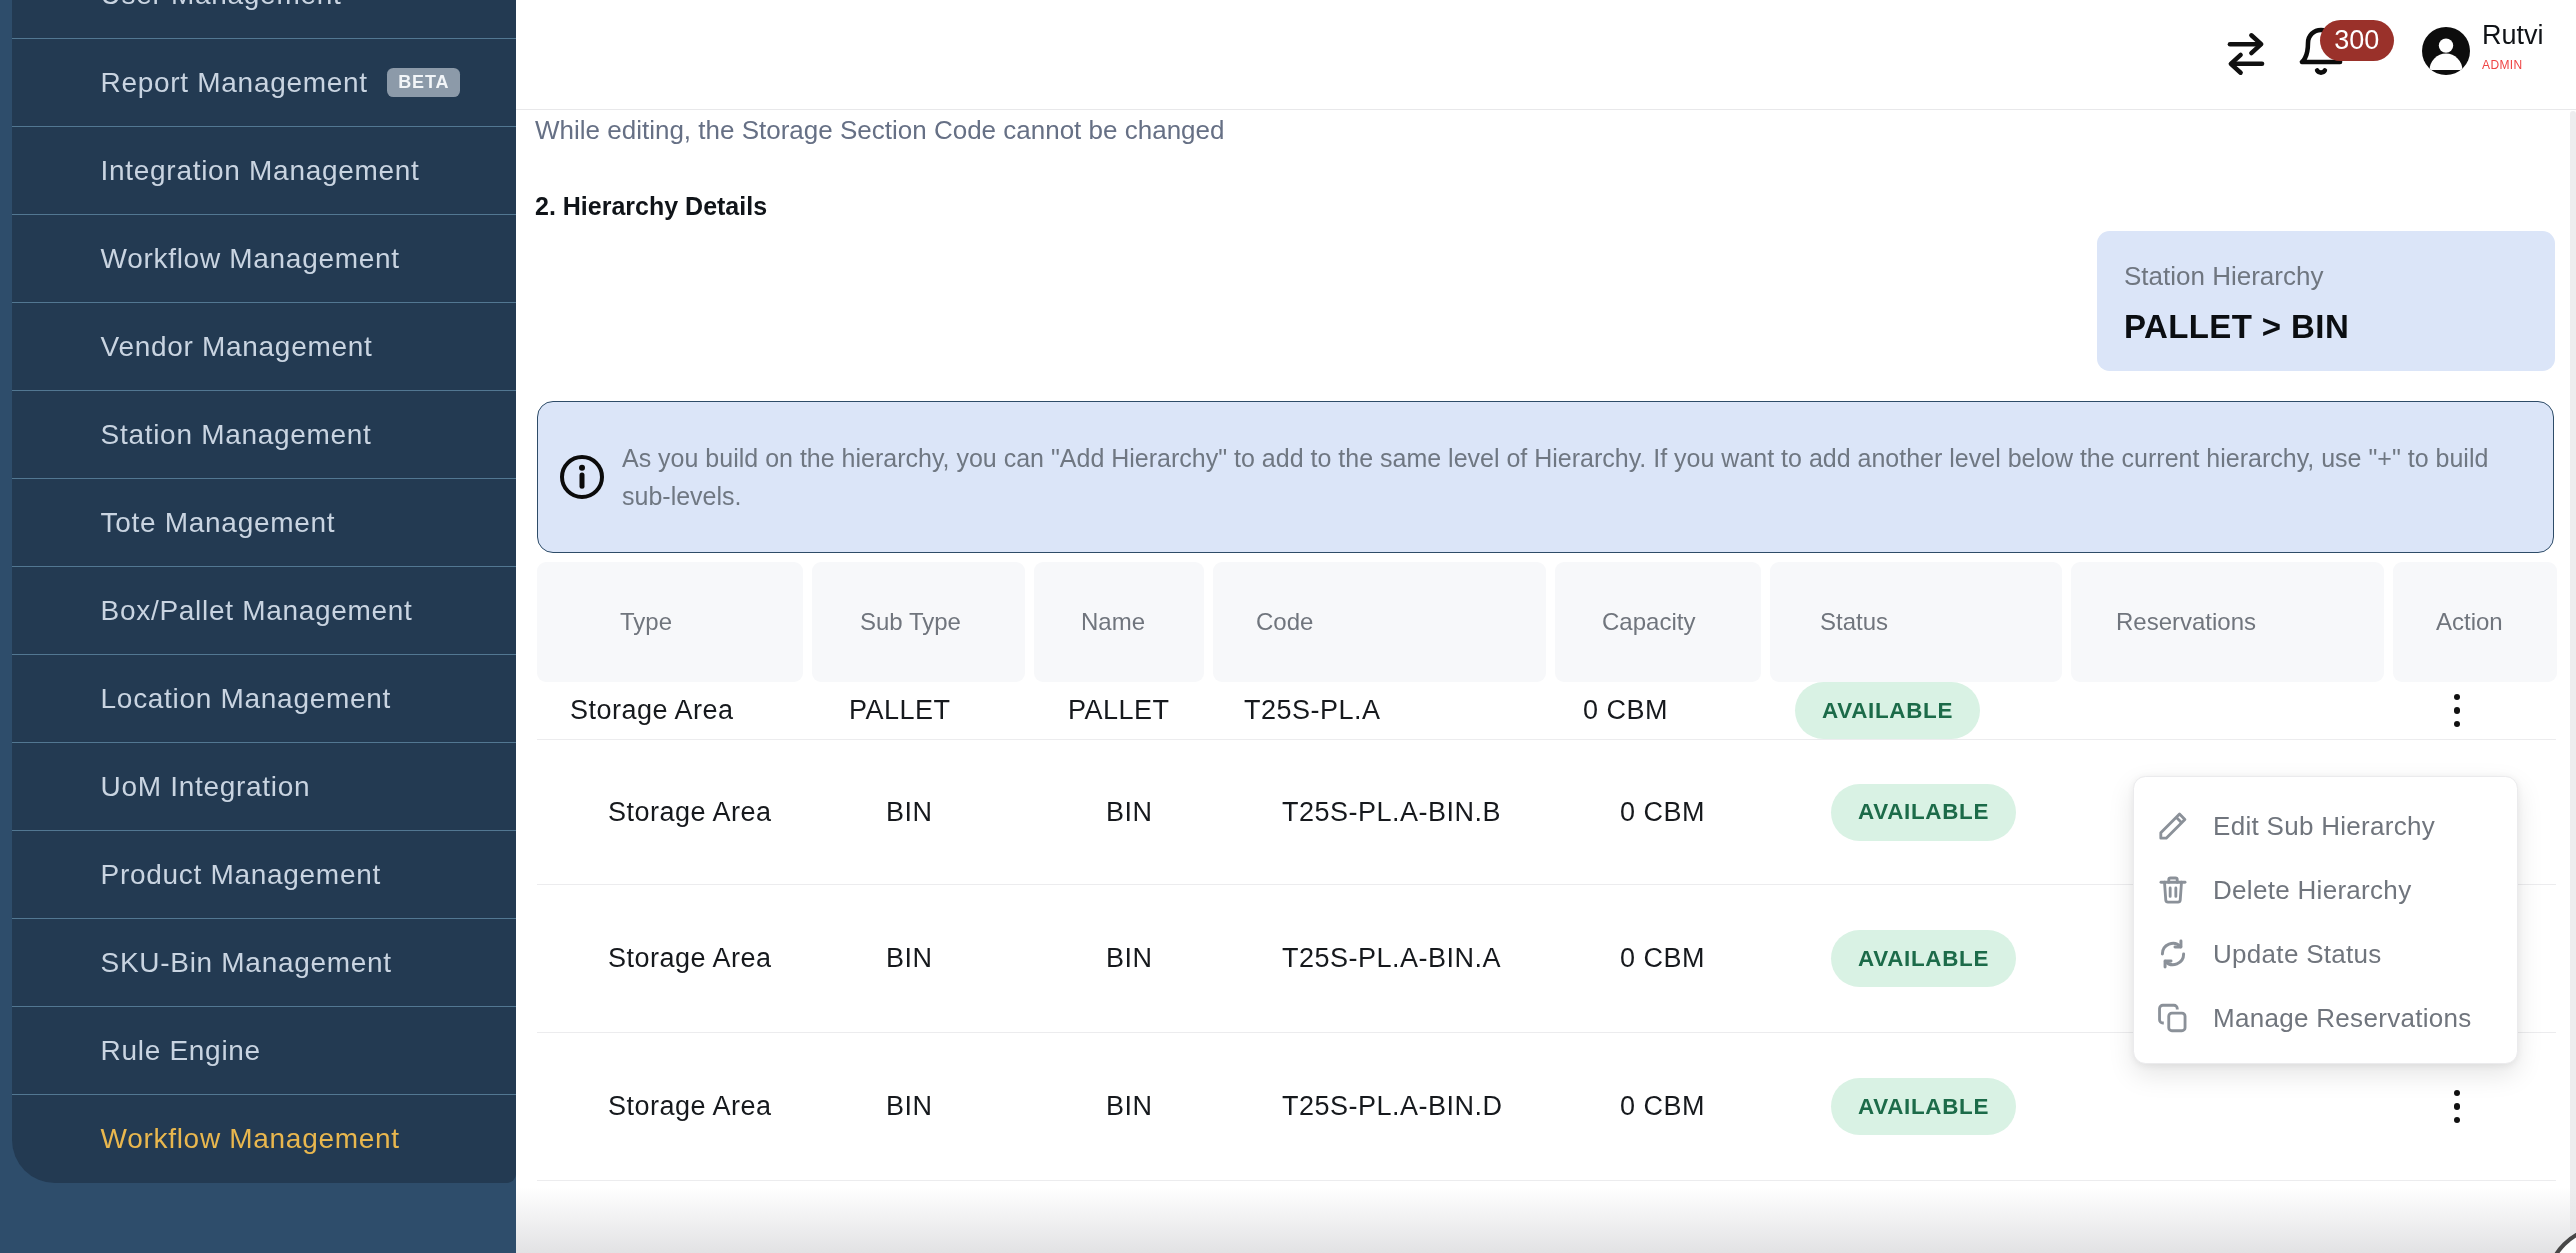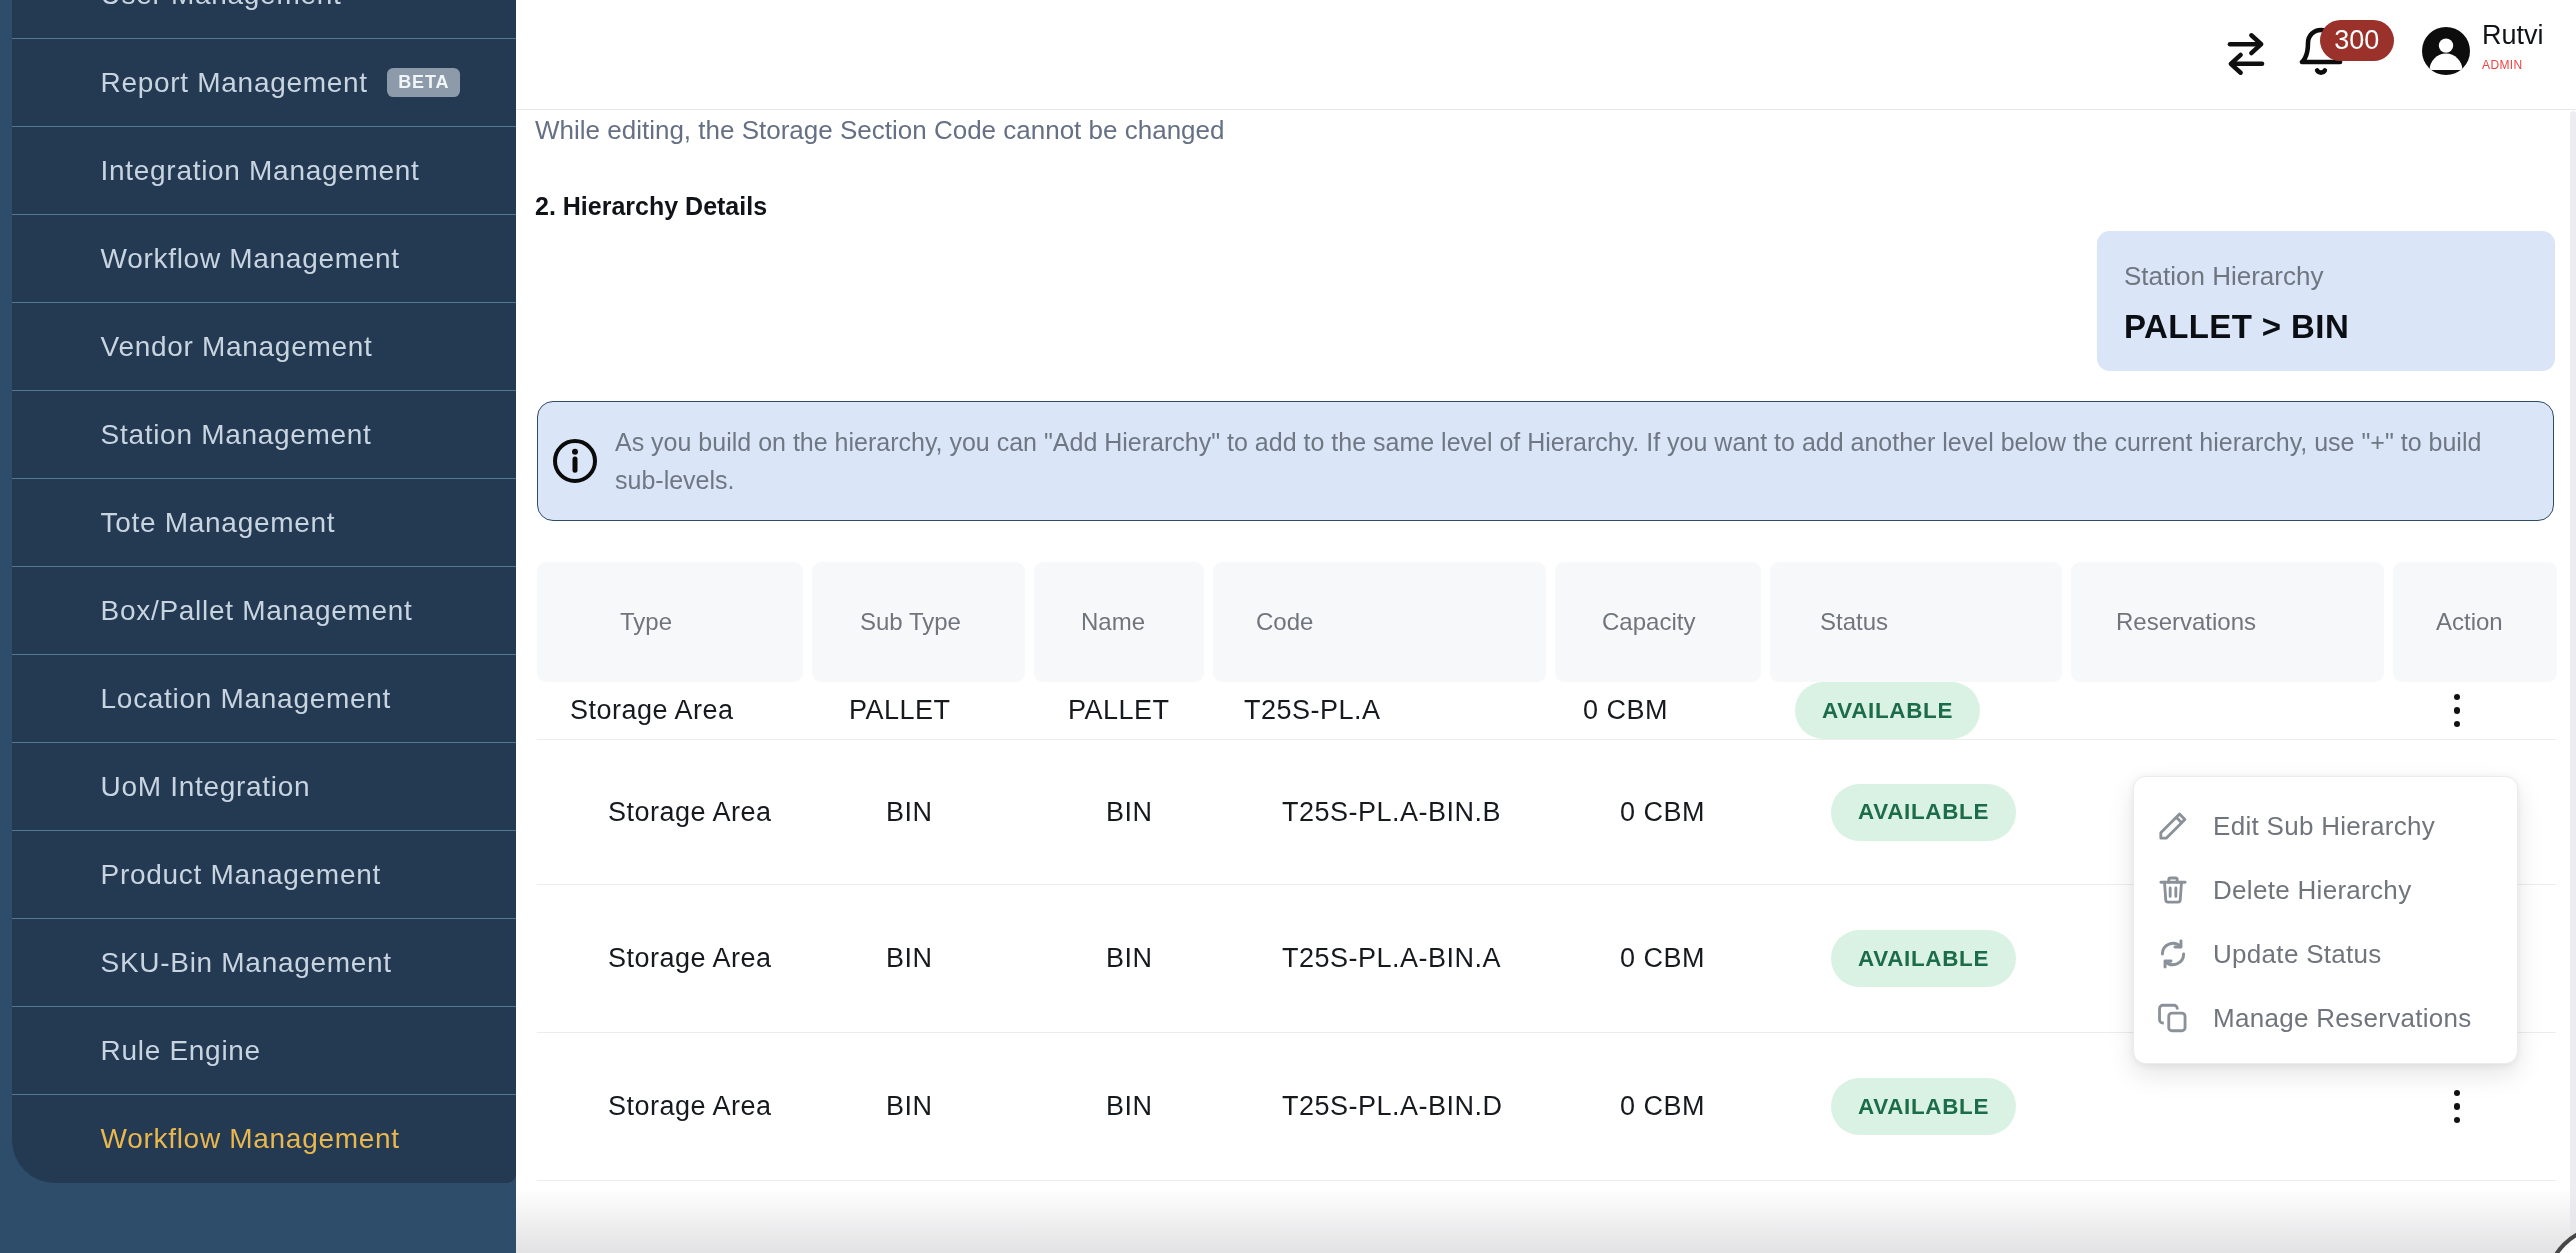--- a/index.html
+++ b/index.html
@@ -35,22 +35,22 @@
 
   
   .note-text { position:absolute; left:535px; top:115px; font-size:26px; color:#667085; z-index:1;}
   .section-title { position:absolute; left:535px; top:192px; font-size:25px; font-weight:bold; color:#101419; }
 
   .hier-card { position:absolute; left:2097px; top:231px; width:458px; height:140px; background:#dbe5f8;
                border-radius:12.5px; padding:30px 0 0 27px; }
   .hier-card-label { font-size:26px; color:#6f7680; }
   .hier-card-value { font-size:33px; font-weight:bold; color:#0b0e12; margin-top:16px; letter-spacing:0.4px; }
 
-  .info-banner { position:absolute; left:537px; top:401px; width:2017px; height:120px; background:#dbe5f8;
-                 border:1.8px solid #2e4c68; border-radius:16px; display:flex; align-items:center; padding:0 27px 0 13px; }
+  .info-banner { position:absolute; left:537px; top:401px; width:2017px; height:152px; background:#dbe5f8;
+                 border:1.8px solid #2e4c68; border-radius:16px; display:flex; align-items:center; padding:0 27px 0 20px; }
   .info-icon { width:48px; height:48px; flex:0 0 48px; margin-right:16px; }
   .info-text { font-size:25px; color:#6f7782; line-height:38px; }
 
   
   .table { position:absolute; left:537px; top:562px; width:2019px; }
   .t-grid { display:grid; grid-template-columns:275px 222px 179px 342px 215px 301px 322px 164px; }
   .thead { height:120px; }
   .th { height:120px; display:flex; align-items:center; font-size:24px; color:#70757d; }
   .th-inner { background:#f7f8fa; border-radius:9px; height:120px; width:calc(100% - 9px);
               display:flex; align-items:center; }

